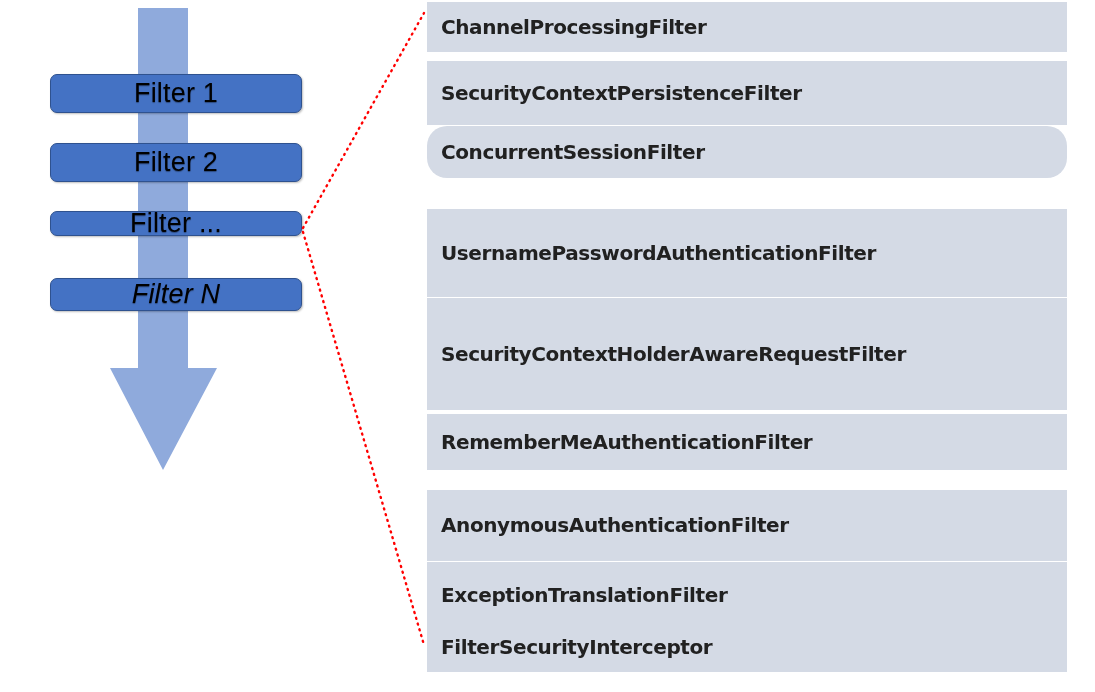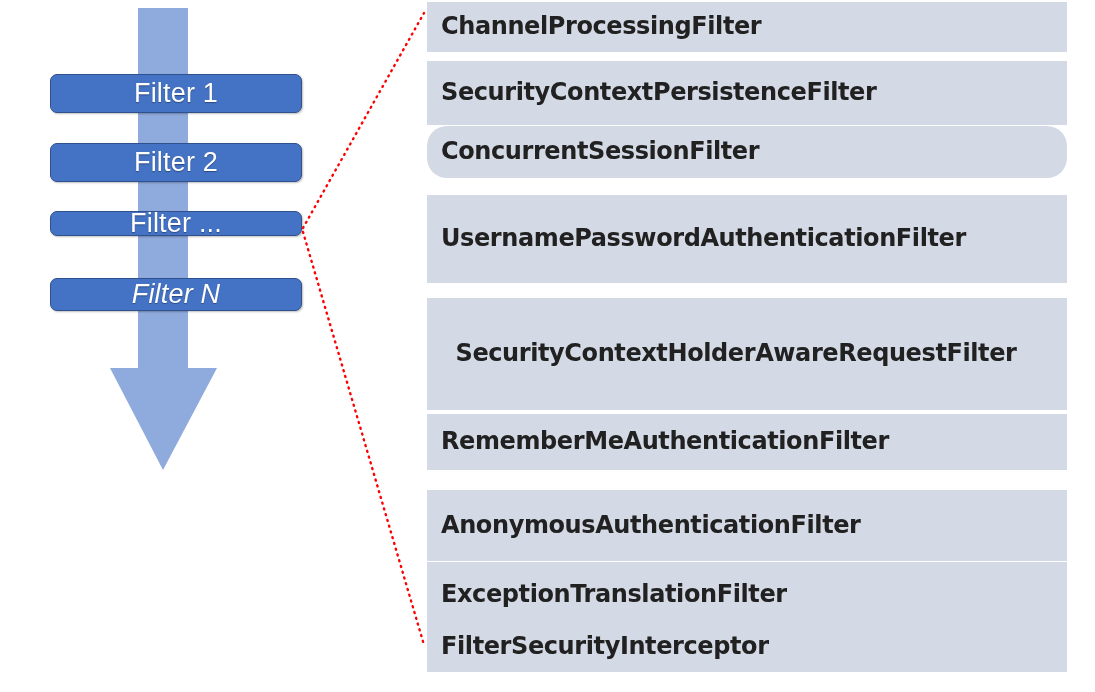--- a/index.html
+++ b/index.html
@@ -37,21 +37,21 @@
   }
 
   .filter-box {
     position: absolute;
     left: 50px;
     width: 252px;
     box-sizing: border-box;
     background: #4472c4;
     border: 1px solid #2f528f;
     border-radius: 7px;
-    color: #ffffff;
+    color: #000000;
     font-size: 27px;
     font-weight: 400;
     letter-spacing: 0.2px;
     display: flex;
     align-items: center;
     justify-content: center;
     text-shadow: 0 1px 1px rgba(0,0,0,0.35);
     box-shadow: 1px 1px 2px rgba(0,0,0,0.25);
   }
   .filter-box.b0 { top: 74px;  height: 39px; }
@@ -82,33 +82,33 @@
     left: 0;
     width: 640px;
     box-sizing: border-box;
     background: #d4dae5;
     padding: 0 0 0 14px;
     display: flex;
     align-items: center;
   }
   .filter-row .row-text {
     font-family: "DejaVu Sans", sans-serif;
-    font-size: 24px;
+    font-size: 20px;
     font-weight: bold;
     color: #212121;
     line-height: 1.33;
     letter-spacing: -0.4px;
     word-break: break-all;
     white-space: normal;
   }
   .filter-row.r0 { top: 2px;   height: 50px; }
   .filter-row.r1 { top: 61px;  height: 64px; }
   .filter-row.r2 { top: 126px; height: 52px; border-radius: 20px; }
-  .filter-row.r3 { top: 195px; height: 88px; }
-  .filter-row.r4 { top: 298px; height: 112px; text-align: center; }
+  .filter-row.r3 { top: 209px; height: 88px; }
+  .filter-row.r4 { top: 298px; height: 112px; }
   .filter-row.r5 { top: 414px; height: 56px; }
   .filter-row.r6 { top: 490px; height: 71px; }
   .filter-row.r7 { top: 562px; height: 66px; }
   .filter-row.r8 { top: 622px; height: 50px; }
   .filter-row.r3 .row-text,
   .filter-row.r4 .row-text { width: 590px; }
 </style>
 </head>
 <body>
 

